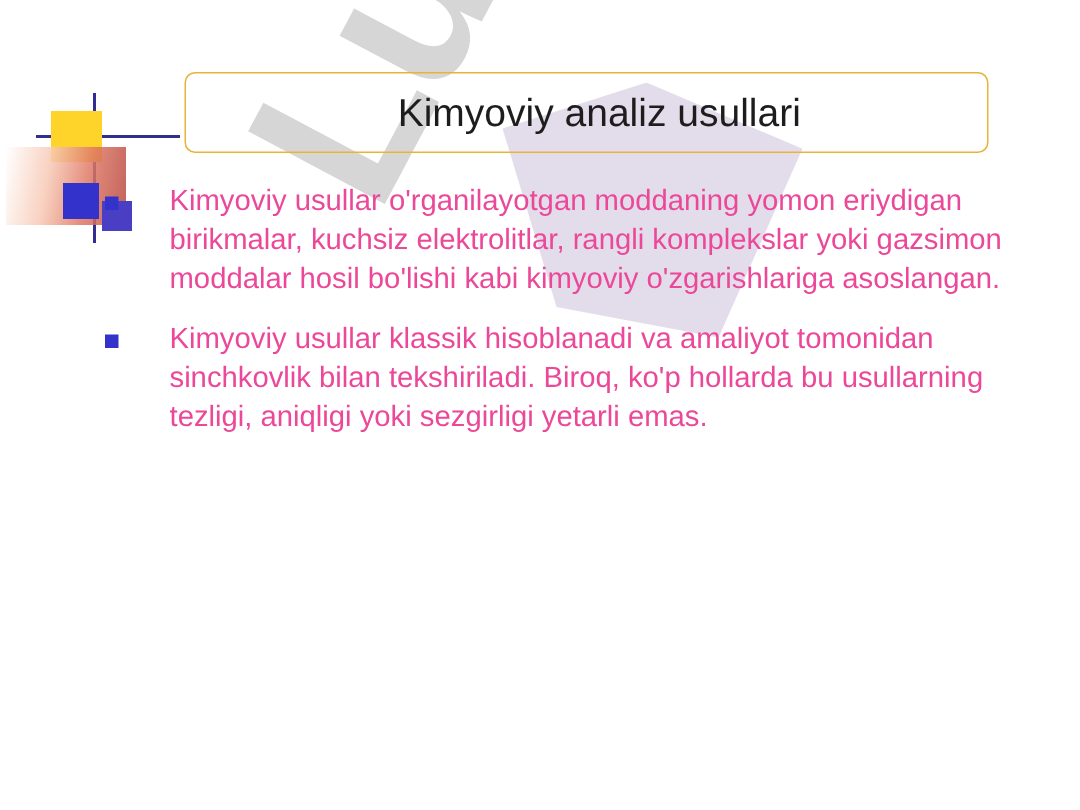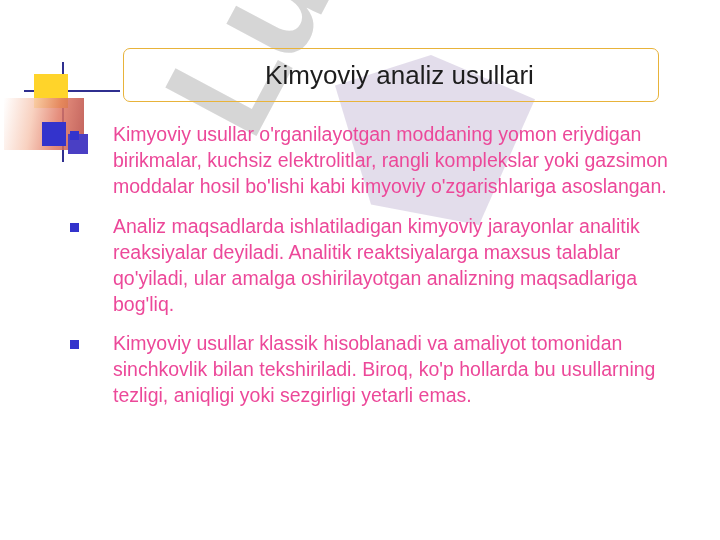--- a/index.html
+++ b/index.html
@@ -192,24 +192,20 @@
     <div class="title-text">Kimyoviy analiz usullari</div>
   </div>
 
   <div class="body">
 
     <div class="bullet">
       <div class="bullet-marker"></div>
       <div class="bullet-text">Kimyoviy usullar o'rganilayotgan moddaning yomon eriydigan birikmalar, kuchsiz elektrolitlar, rangli komplekslar yoki gazsimon moddalar hosil bo'lishi kabi kimyoviy o'zgarishlariga asoslangan.</div>
     </div>
 
-    <div class="bullet">
-      <div class="bullet-marker"></div>
-      <div class="bullet-text">Analiz maqsadlarda ishlatiladigan kimyoviy jarayonlar analitik reaksiyalar deyiladi. Analitik reaktsiyalarga maxsus talablar qo'yiladi, ular amalga oshirilayotgan analizning maqsadlariga bog'liq.</div>
-    </div>
 
     <div class="bullet">
       <div class="bullet-marker"></div>
       <div class="bullet-text">Kimyoviy usullar klassik hisoblanadi va amaliyot tomonidan sinchkovlik bilan tekshiriladi. Biroq, ko'p hollarda bu usullarning tezligi, aniqligi yoki sezgirligi yetarli emas.</div>
     </div>
 
   </div>
 
 </div>
 

